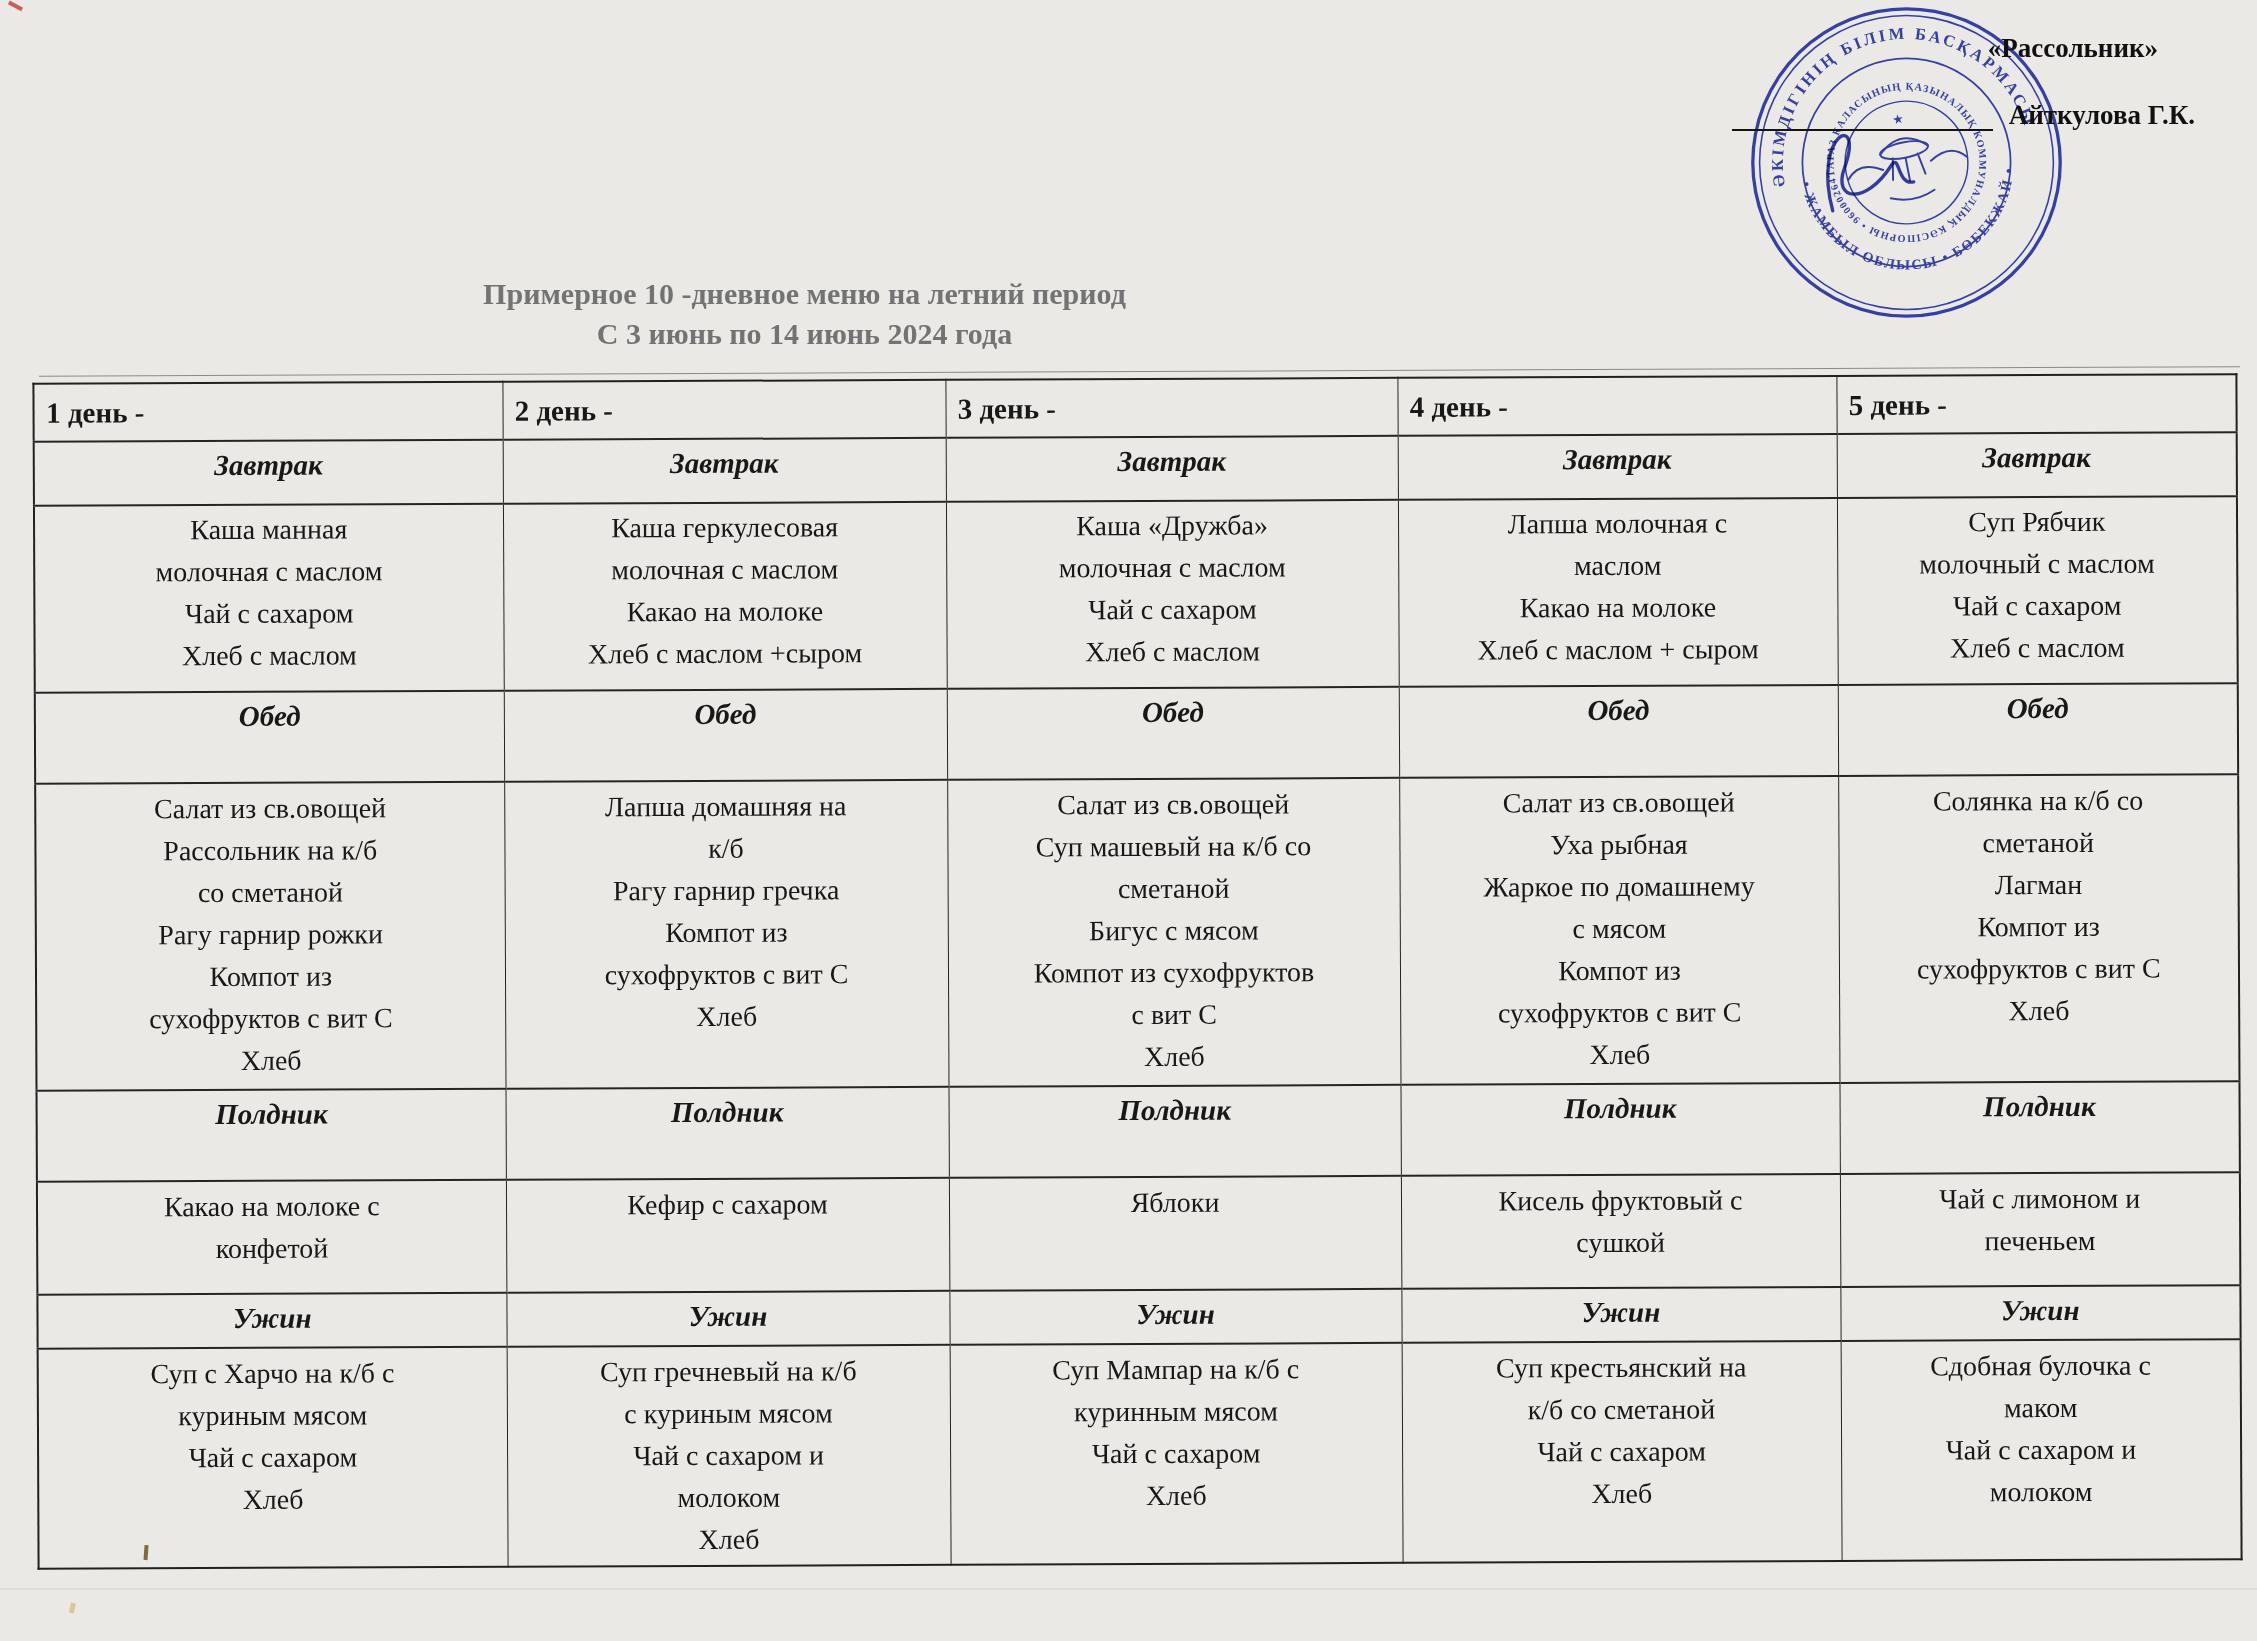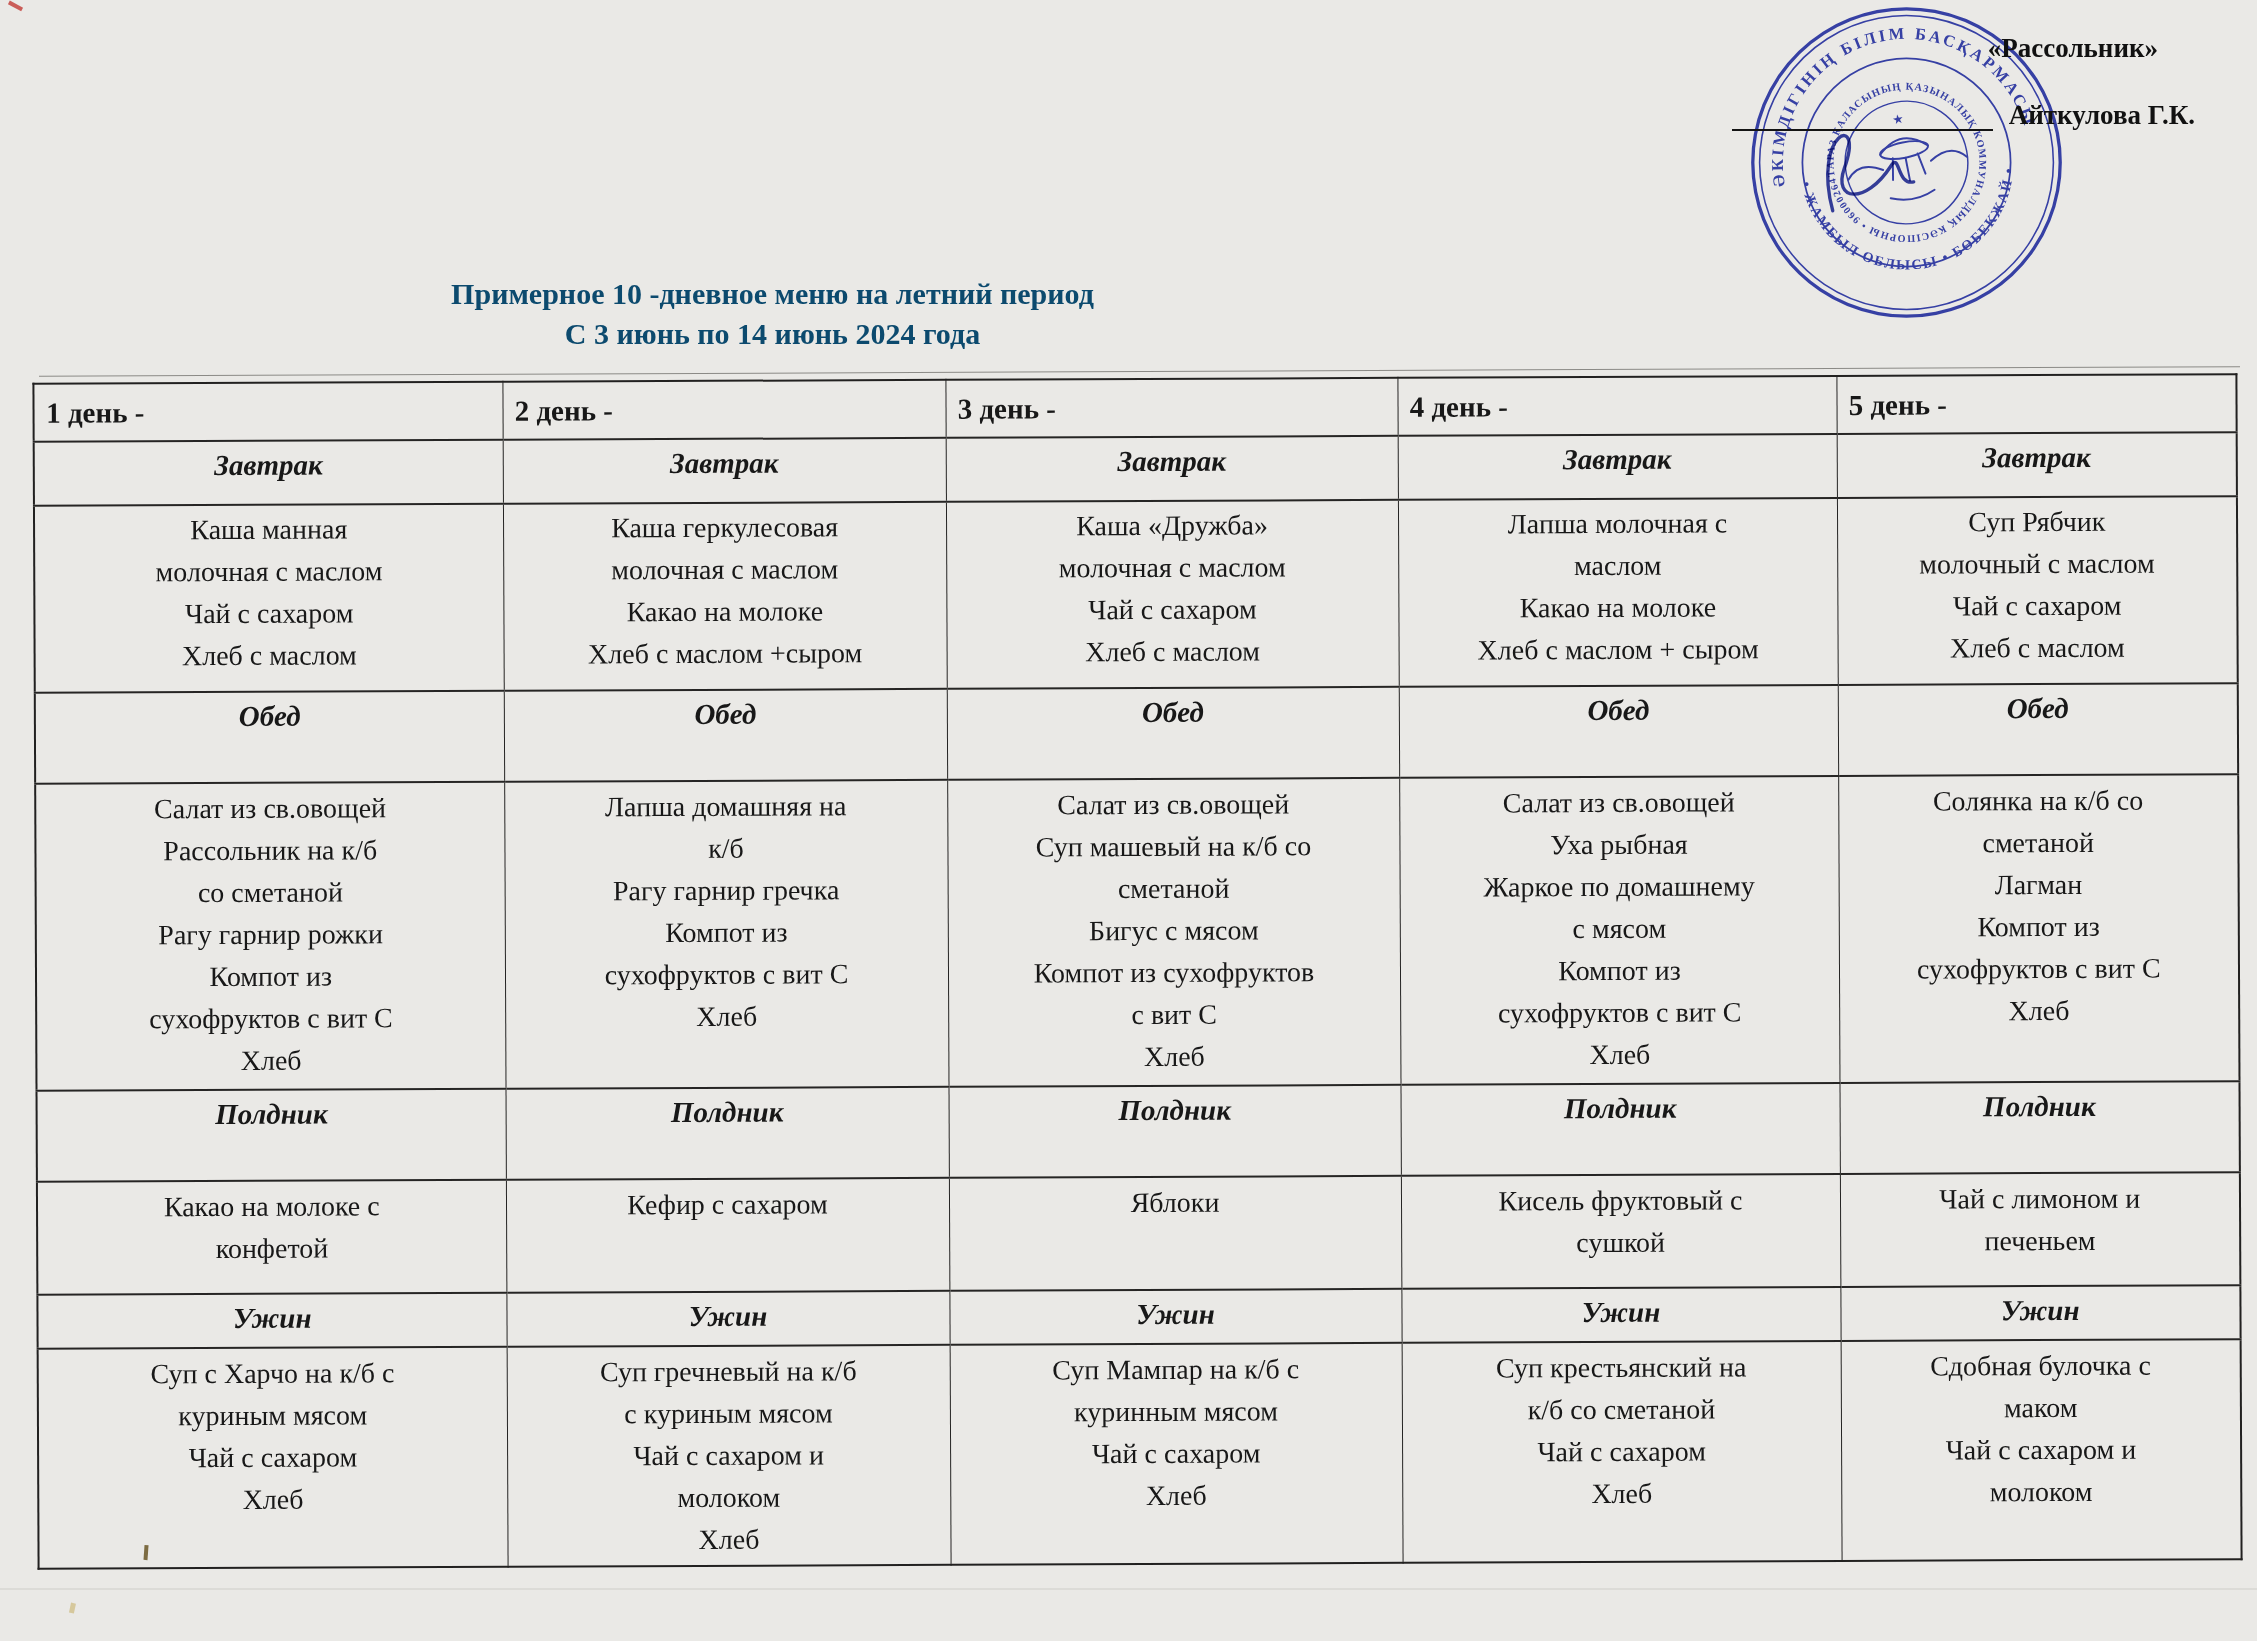--- a/index.html
+++ b/index.html
@@ -39,21 +39,21 @@
   
   .signature{
     position:absolute; left:1773px; top:93px; z-index:4;
     width:212px; height:145px;
     mix-blend-mode:multiply;
   }
   
   .doc-title{
     position:absolute; left:0; top:274px; width:1545px; z-index:2;
     text-align:center; font-weight:bold;
-    font-size:30px; line-height:40px; color:#0c4a6e;
+    font-size:30px; line-height:40px; color:#737373;padding-left:32px;
   }
   
   .menu-table{
     position:absolute; left:35px; top:378px; z-index:2;
     width:2205px;
     border-collapse:collapse; table-layout:fixed;
     transform:rotate(-0.25deg);
     background:transparent;
   }
   .menu-table td{

